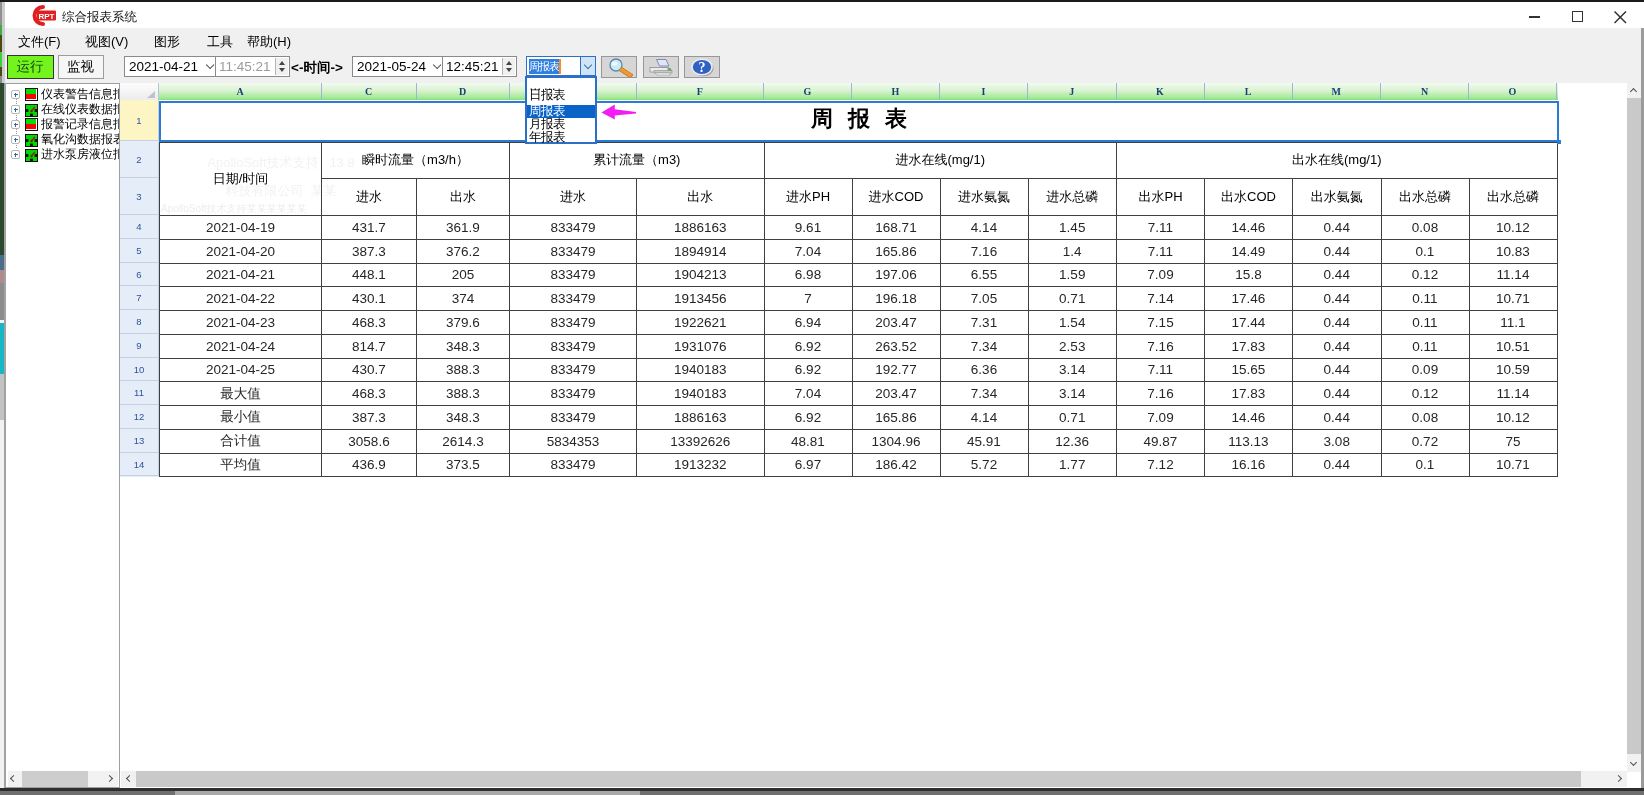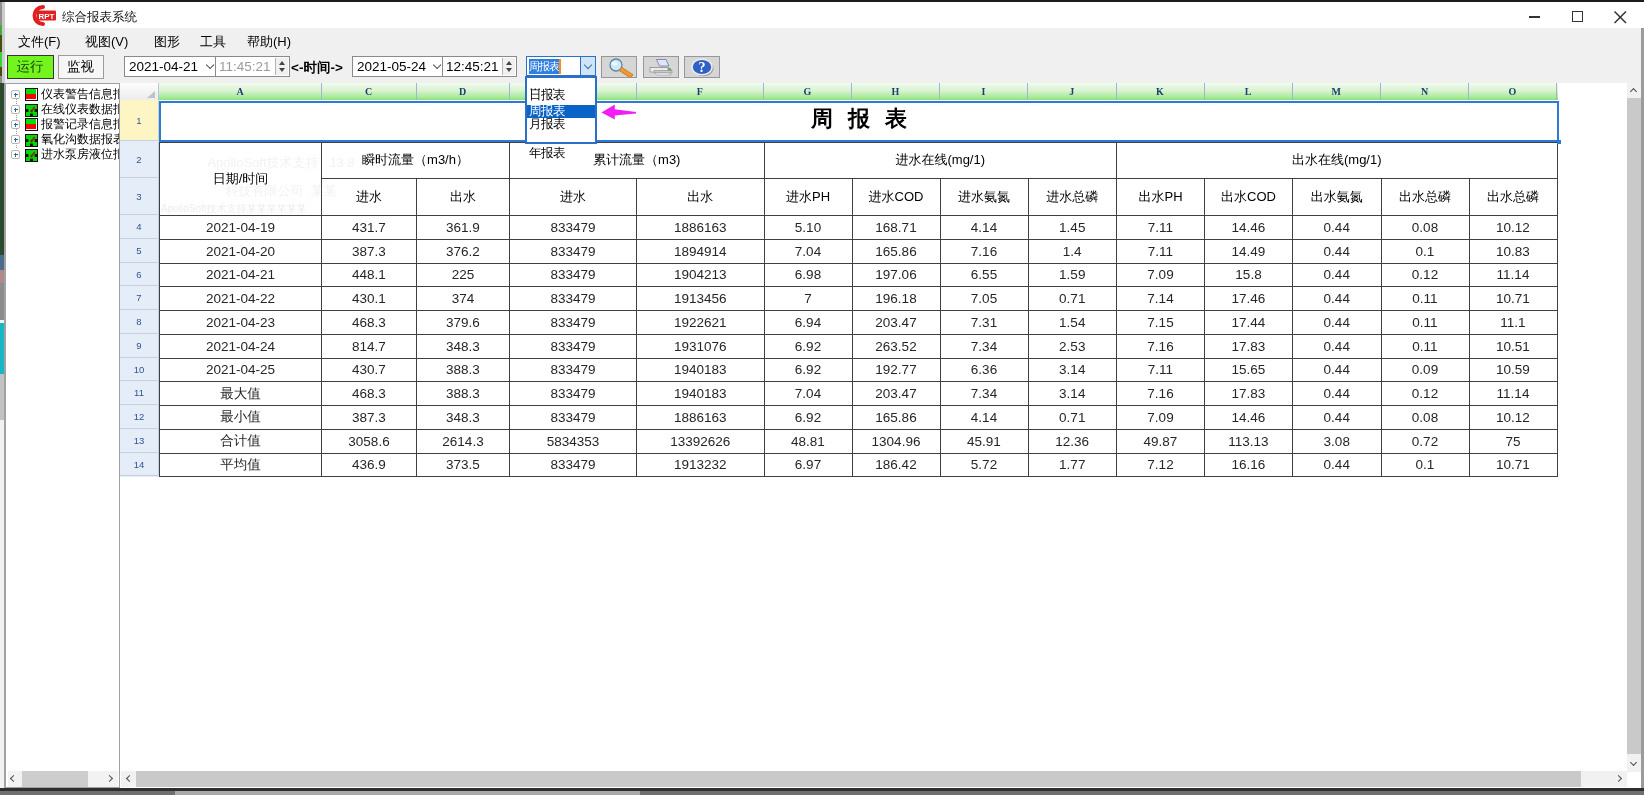--- a/index.html
+++ b/index.html
@@ -141,21 +141,21 @@
   <div class="abs" id="wbtn-max"></div>
   <svg class="abs" id="wbtn-x" width="13" height="13" viewBox="0 0 13 13">
       <path d="M0.5 0.5 L12 12 M0.5 12 L12 0.5" stroke="#333" stroke-width="1.5"></path>
     </svg>
 </div>
 
 <div class="abs" id="menubar">
   <span class="mi" style="left:18px">文件(F)</span>
   <span class="mi" style="left:85px">视图(V)</span>
   <span class="mi" style="left:154px">图形</span>
-  <span class="mi" style="left:200px">工具</span>
+  <span class="mi" style="left:207px">工具</span>
   <span class="mi" style="left:247px">帮助(H)</span>
 </div>
 
 <div class="abs" id="toolbar"></div>
 <div class="abs" id="btn-run">运行</div>
 <div class="abs" id="btn-mon">监视</div>
 
 <div class="fld" style="left:124px;width:92px;padding-left:4px">2021-04-21<span class="chev"></span></div>
 <div class="fld" style="left:215px;width:75px;padding-left:3px;color:#9b9b9b">11:45:21<span class="spin"></span></div>
 <div class="abs" id="lbl-time">&lt;-时间-&gt;</div>
@@ -334,21 +334,21 @@
           <td class="cn">出水氨氮</td>
           <td class="cn">出水总磷</td>
           <td class="cn">出水总磷</td>
 </tr>
     <tr style="height:23.75px">
           <td>2021-04-19</td>
           <td>431.7</td>
           <td>361.9</td>
           <td>833479</td>
           <td>1886163</td>
-          <td>5.10</td>
+          <td>9.61</td>
           <td>168.71</td>
           <td>4.14</td>
           <td>1.45</td>
           <td>7.11</td>
           <td>14.46</td>
           <td>0.44</td>
           <td>0.08</td>
           <td>10.12</td>
         </tr>
 <tr style="height:23.75px">
@@ -363,21 +363,21 @@
           <td>1.4</td>
           <td>7.11</td>
           <td>14.49</td>
           <td>0.44</td>
           <td>0.1</td>
           <td>10.83</td>
         </tr>
 <tr style="height:23.75px">
           <td>2021-04-21</td>
           <td>448.1</td>
-          <td>225</td>
+          <td>205</td>
           <td>833479</td>
           <td>1904213</td>
           <td>6.98</td>
           <td>197.06</td>
           <td>6.55</td>
           <td>1.59</td>
           <td>7.09</td>
           <td>15.8</td>
           <td>0.44</td>
           <td>0.12</td>
@@ -533,18 +533,18 @@
 <div class="abs" id="rborder"></div>
 <div class="abs" id="bstrip1"></div>
 <div class="abs" id="bstrip2"></div>
 <div class="abs" style="left:175px;top:791px;width:465px;height:4px;background:#a9a9a9"></div>
 
 <div class="abs" id="ddlist">
   <div class="dd" style="top:2px;letter-spacing:2px">……</div>
   <div class="dd" style="top:11px">日报表</div>
   <div class="dd hl" style="top:27px">周报表</div>
   <div class="dd" style="top:40px">月报表</div>
-  <div class="dd" style="top:69px">年报表</div>
+  <div class="dd" style="top:53px">年报表</div>
 </div>
 
 <svg class="abs" id="marrow" width="40" height="22" viewBox="0 0 40 22">
   <polygon points="1.5,9.4 14.8,1.6 14.8,6.2 36,9.0 36,10.4 14.8,12.4 14.8,16.6" fill="#f21df2"></polygon>
 </svg>
 
 </body></html>

